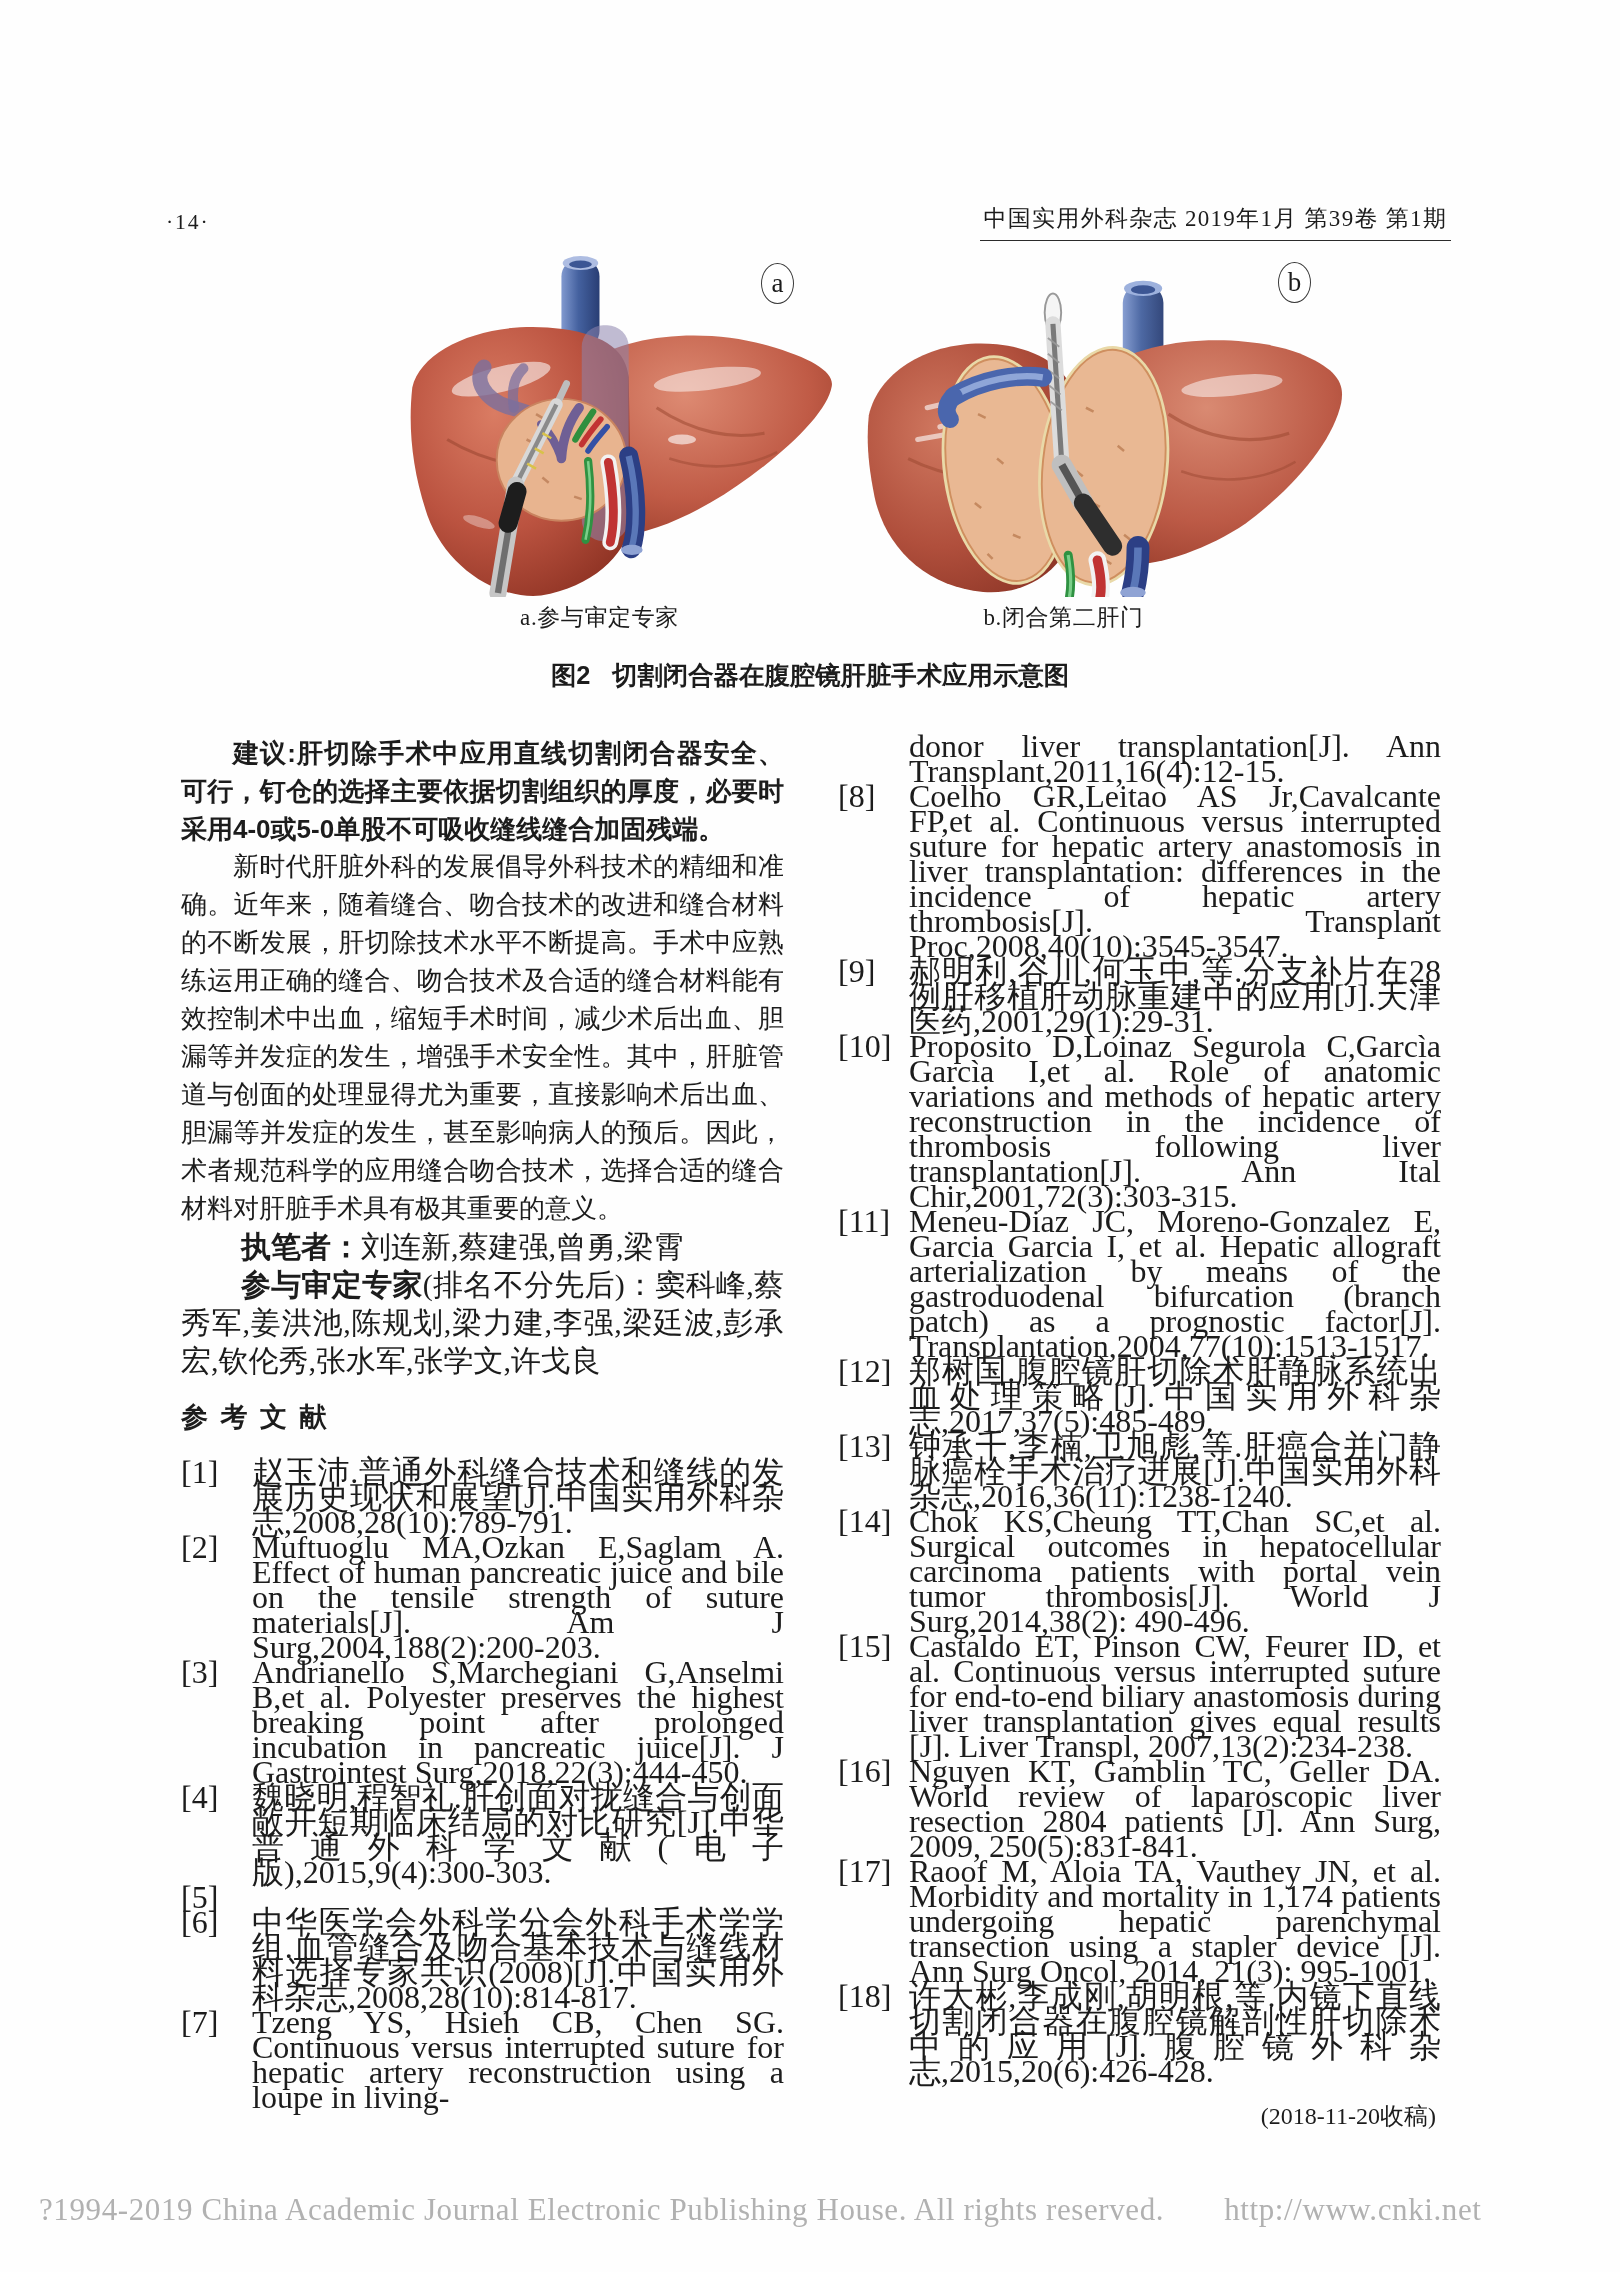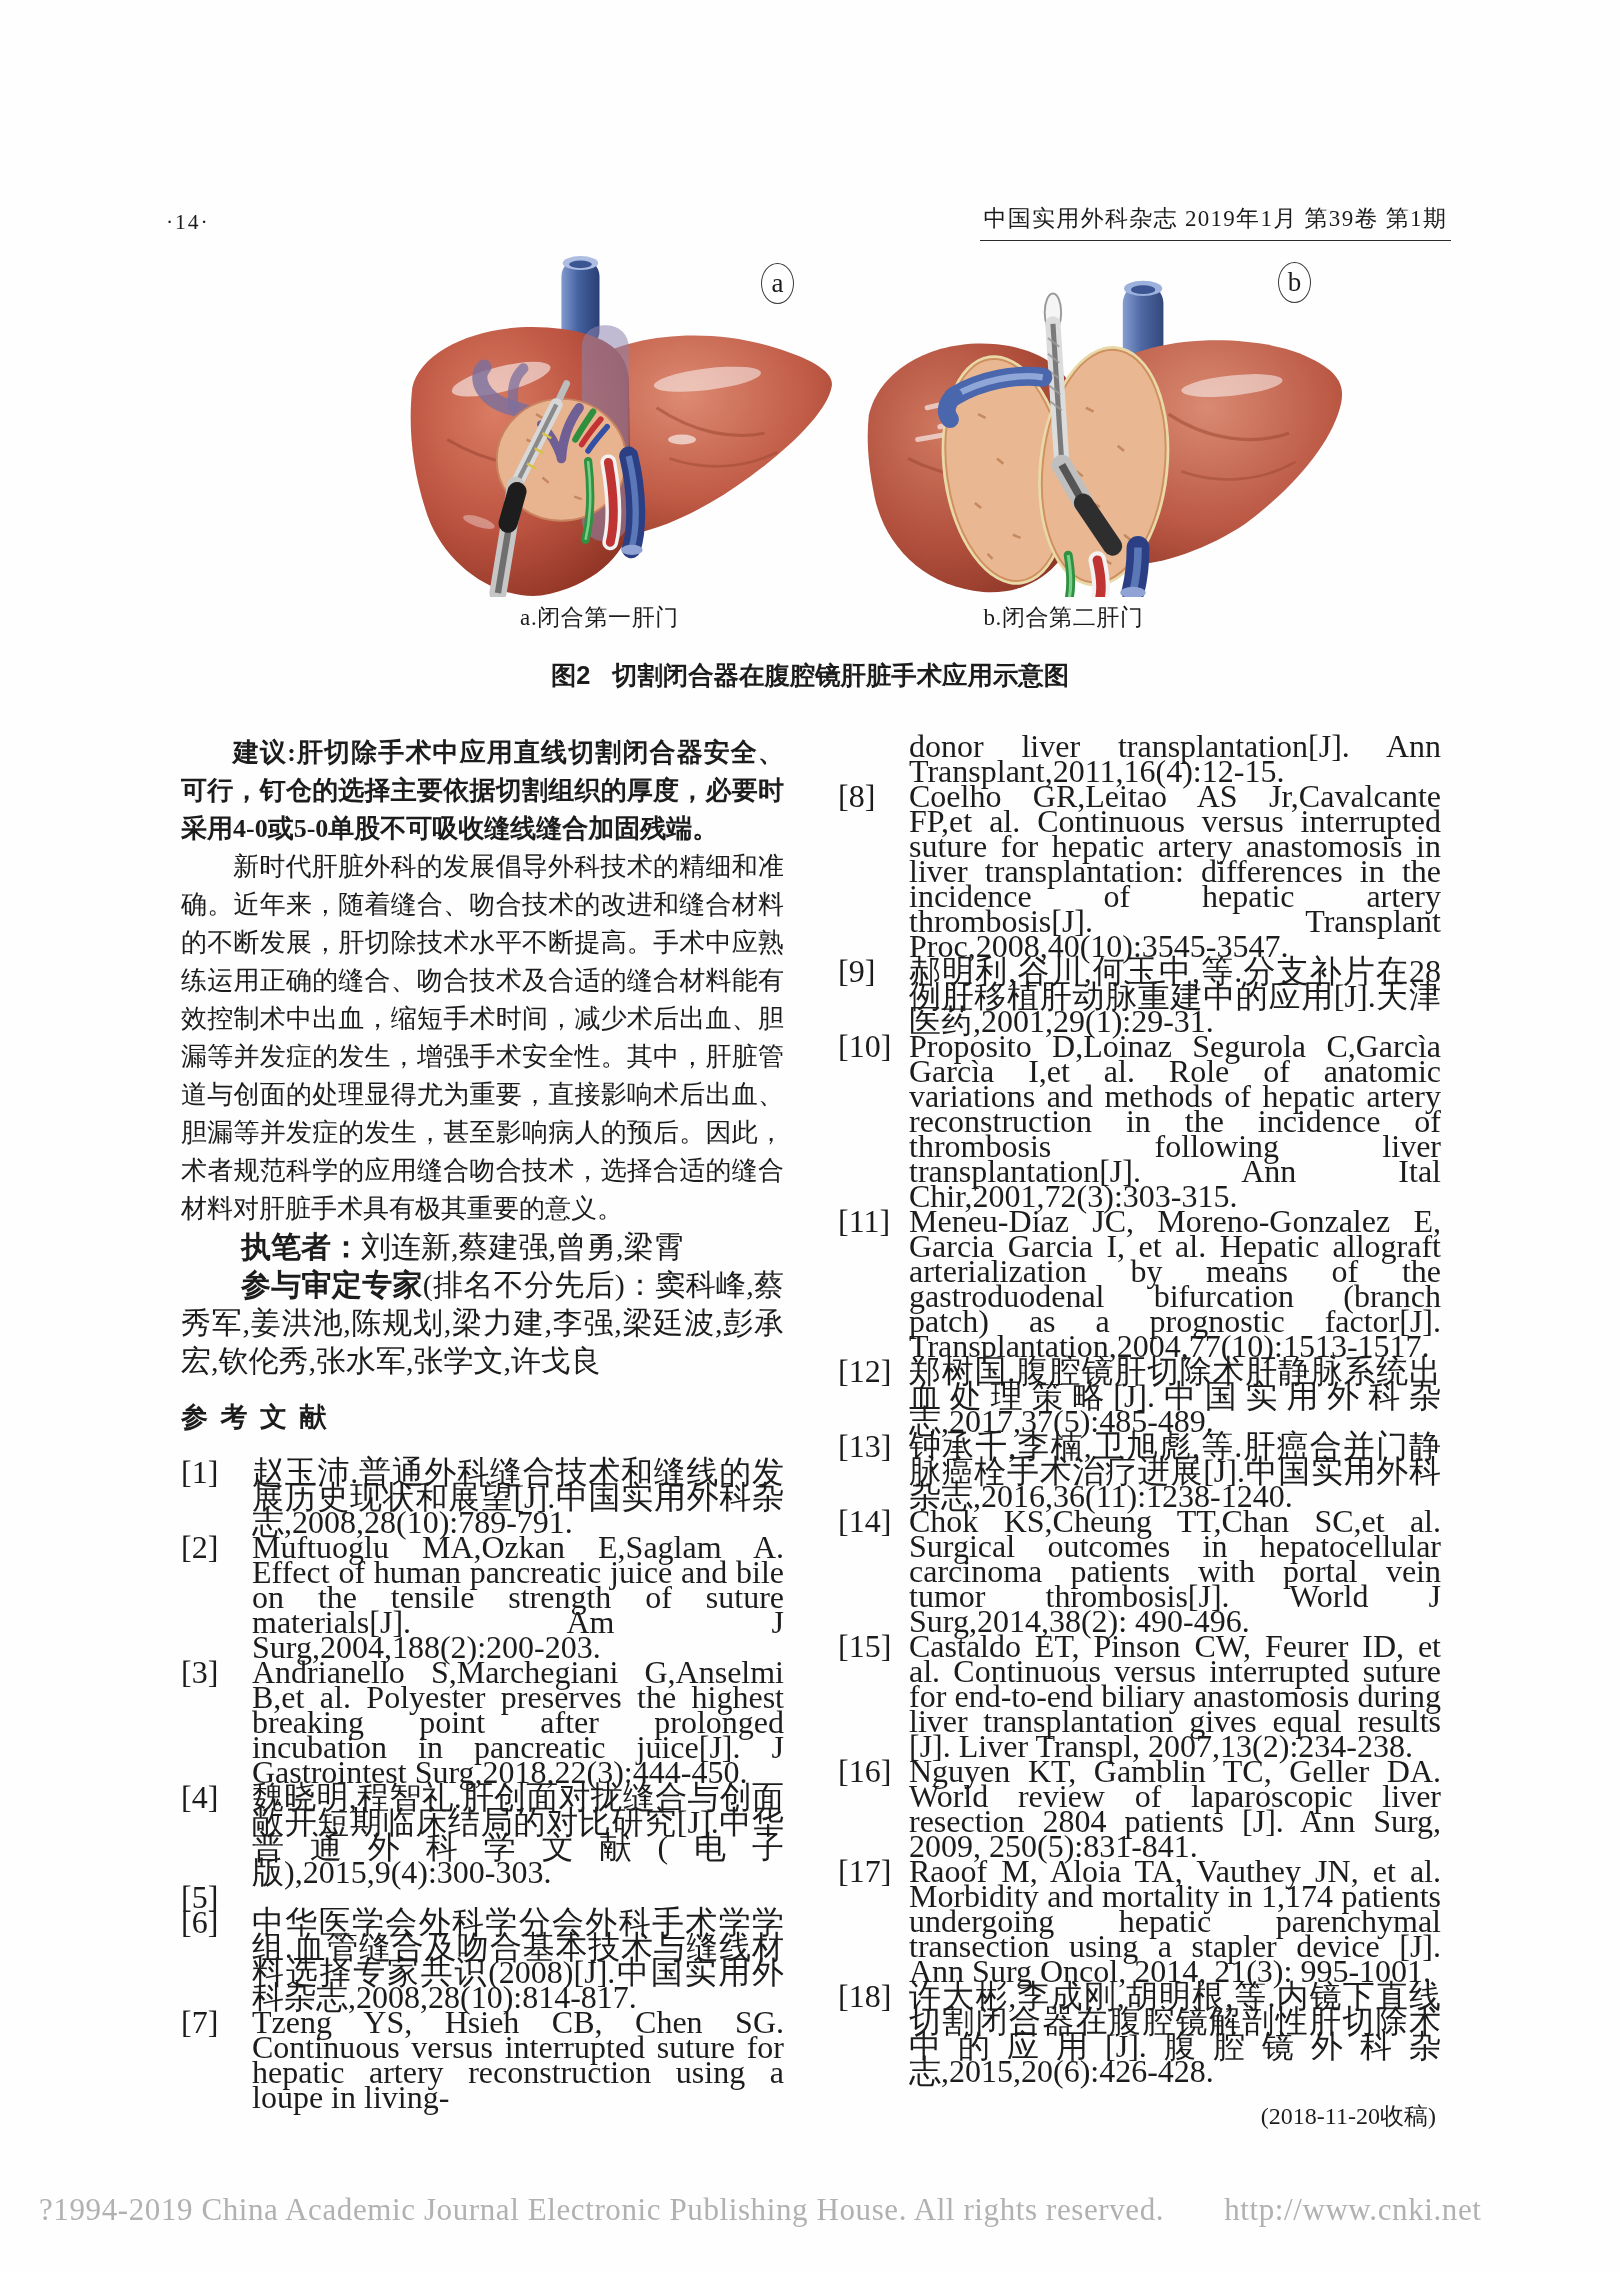--- a/index.html
+++ b/index.html
@@ -31,21 +31,21 @@
   .fig-title {
     position:absolute; left:0; width:1620px; top:659px; text-align:center;
     font-family:"Liberation Sans","DejaVu Sans",sans-serif; font-weight:700; font-size:25.4px;
   }
   .fig-title .t-label { margin-right:21.6px; }
   
   .col { position:absolute; top:734px; width:603px; text-align:justify; }
   .col-left  { left:181px; }
   .col-right { left:838px; }
   .p-advice {
-    font-family:Liberation Serif, serif; font-weight:700;
+    font-family:Liberation Sans, sans-serif; font-weight:700;
     font-size:26px; line-height:38px; text-indent:2em;
   }
   .p-body { font-size:26px; line-height:38px; text-indent:2em; }
   .p-line { font-size:30px; line-height:38px; text-indent:2em; }
   .b-label { font-family:"Liberation Sans","DejaVu Sans",sans-serif; font-weight:700; }
   .refs-head {
     font-family:"Liberation Sans","DejaVu Sans",sans-serif; font-weight:700;
     font-size:27px; line-height:38px; letter-spacing:2.5px; margin-top:18px; margin-bottom:24px;
   }
   .ref { display:flex; font-size:32px; line-height:25px; text-align:justify; }
@@ -218,21 +218,21 @@
     <ellipse cx="444" cy="541" rx="20" ry="9" fill="#8fa3d4"></ellipse>
   </svg>
 
   <div class="panel-label label-a">
     <span>a</span>
   </div>
   <div class="panel-label label-b">
     <span>b</span>
   </div>
 
-  <div class="fig-caption cap-a">a.闭合第一肝门</div>
+  <div class="fig-caption cap-a">a.参与审定专家</div>
   <div class="fig-caption cap-b">b.闭合第二肝门</div>
   <div class="fig-title">
     <span class="t-label">图2</span><span>切割闭合器在腹腔镜肝脏手术应用示意图</span>
   </div>
 
   <div class="col col-left">
     <p class="p-advice">建议:肝切除手术中应用直线切割闭合器安全、可行，钉仓的选择主要依据切割组织的厚度，必要时采用4-0或5-0单股不可吸收缝线缝合加固残端。</p>
     <p class="p-body">新时代肝脏外科的发展倡导外科技术的精细和准确。近年来，随着缝合、吻合技术的改进和缝合材料的不断发展，肝切除技术水平不断提高。手术中应熟练运用正确的缝合、吻合技术及合适的缝合材料能有效控制术中出血，缩短手术时间，减少术后出血、胆漏等并发症的发生，增强手术安全性。其中，肝脏管道与创面的处理显得尤为重要，直接影响术后出血、胆漏等并发症的发生，甚至影响病人的预后。因此，术者规范科学的应用缝合吻合技术，选择合适的缝合材料对肝脏手术具有极其重要的意义。</p>
     <p class="p-line"><span class="b-label">执笔者：</span><span>刘连新,蔡建强,曾勇,梁霄</span></p>
     <p class="p-line"><span class="b-label">参与审定专家</span><span>(排名不分先后)：</span><span>窦科峰,蔡秀军,姜洪池,陈规划,梁力建,李强,梁廷波,彭承宏,钦伦秀,张水军,张学文,许戈良</span></p>

